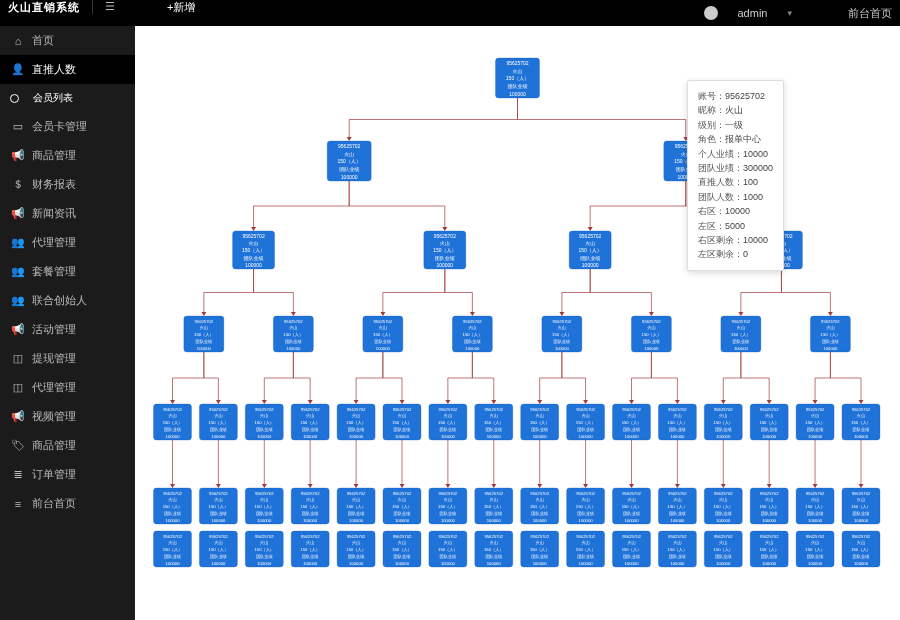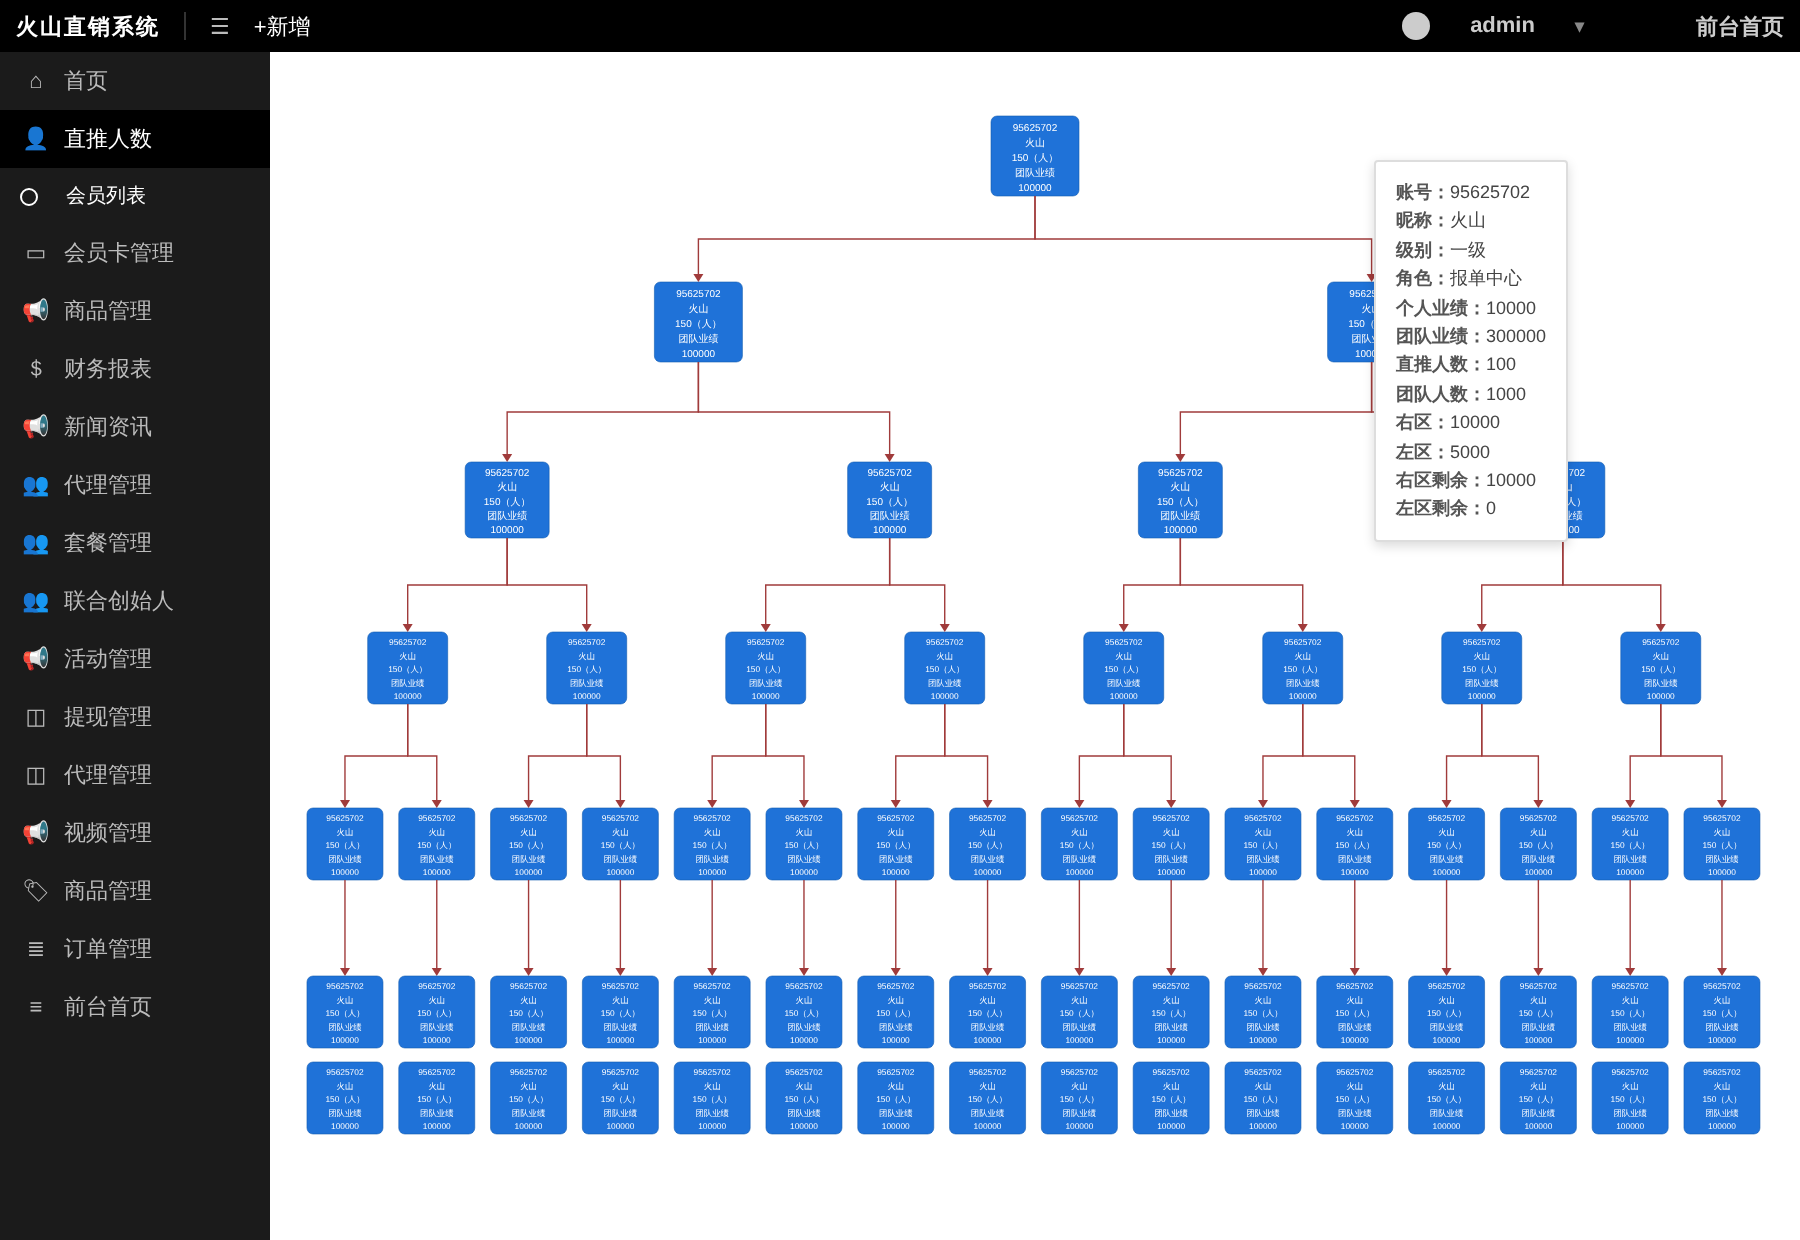--- a/index.html
+++ b/index.html
@@ -1,44 +1,44 @@
 <!DOCTYPE html>
 <html><head>
 <meta charset="utf-8">
 <style>
   * { margin: 0; padding: 0; box-sizing: border-box; }
   body { font-family: "Microsoft YaHei", Arial, sans-serif; font-size: 12px; background: #fff; width: 900px; height: 620px; overflow: hidden; }
   .app { display: flex; flex-direction: column; height: 100%; }
-  .topbar { height: 26px; background: #000; color: #fff; display: flex; align-items: center; padding: 0 8px; gap: 12px; font-size: 11px; }
+  .topbar { height: 26px; background: #000; color: #fff; display: flex; padding: 0 8px; gap: 12px; font-size: 11px; }
   .brand { font-weight: bold; letter-spacing: 1px; }
   .tb-sep { width: 1px; height: 14px; background: #333; }
   .tb-icon { color: #bbb; cursor: pointer; }
-  .tb-add { color: #fff; cursor: pointer; }
+  .tb-add { color: #fff; cursor: pointer; margin-left: 40px; }
   .spacer { flex: 1; }
   .avatar { width: 14px; height: 14px; border-radius: 50%; background: #ccc; display: inline-block; }
-  .tb-right { display: flex; align-items: center; gap: 20px; color: #ccc; font-weight: bold; }
+  .tb-right { display: flex; align-items: center; gap: 20px; color: #ccc; }
   .tb-dd { font-size: 9px; color: #888; }
   .main { flex: 1; display: flex; min-height: 0; }
   .sidebar { width: 135px; background: #1b1b1b; color: #bbb; overflow-y: auto; font-size: 11px; }
   .nav-item { display: flex; align-items: center; gap: 8px; padding: 7px 12px; cursor: pointer; white-space: nowrap; }
   .nav-item.active { background: #000; color: #fff; }
   .nav-sub { padding-left: 10px; font-size: 10px; color: #888; }
   .nav-sub.sel { color: #fff; }
   .nav-sub .ring { width: 9px; height: 9px; border: 1.5px solid currentColor; border-radius: 50%; display: inline-block; margin-right: 6px; }
   .ico { width: 12px; height: 12px; display: inline-flex; align-items: center; justify-content: center; font-size: 11px; color: inherit; }
   .content { flex: 1; position: relative; overflow: hidden; background: #fff; }
   svg.tree { position: absolute; inset: 0; }
   .node { fill: #1f72d8; stroke: #135cb0; stroke-width: 0.3; rx:3; ry:3; }
   .nt { fill: #fff; font-size: 5px; text-anchor: middle; dominant-baseline: middle; }
   .nt.s { font-size: 4.2px; }
   .edge { stroke: #a03b3b; stroke-width: 0.7; fill: none; }
   .arrow { fill: #a03b3b; }
   .popover { position: absolute; background: #fff; border: 1px solid #ddd; box-shadow: 0 2px 6px rgba(0,0,0,.15); padding: 8px 10px; font-size: 9px; color: #444; line-height: 1.6; border-radius: 2px; }
   .popover .row { white-space: nowrap; }
-  .popover .k { color: #555; font-weight: bold; }
+  .popover .k { color: #555; }
   .sidebar::-webkit-scrollbar { width: 6px; }
   .sidebar::-webkit-scrollbar-thumb { background: #444; }
 </style>
 </head>
 <body>
 
 <div class="app">
   <div class="topbar">
     <span class="brand">火山直销系统</span>
     <span class="tb-sep"></span>

